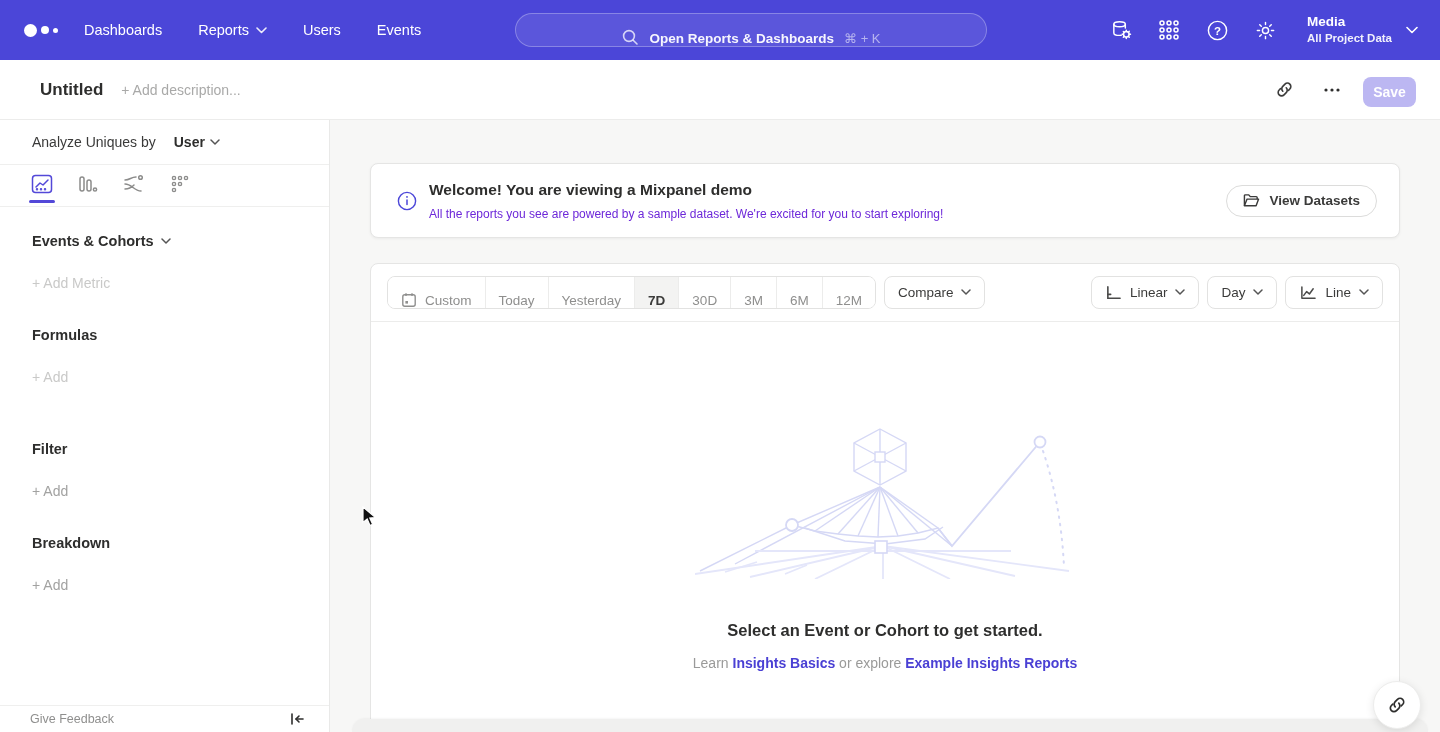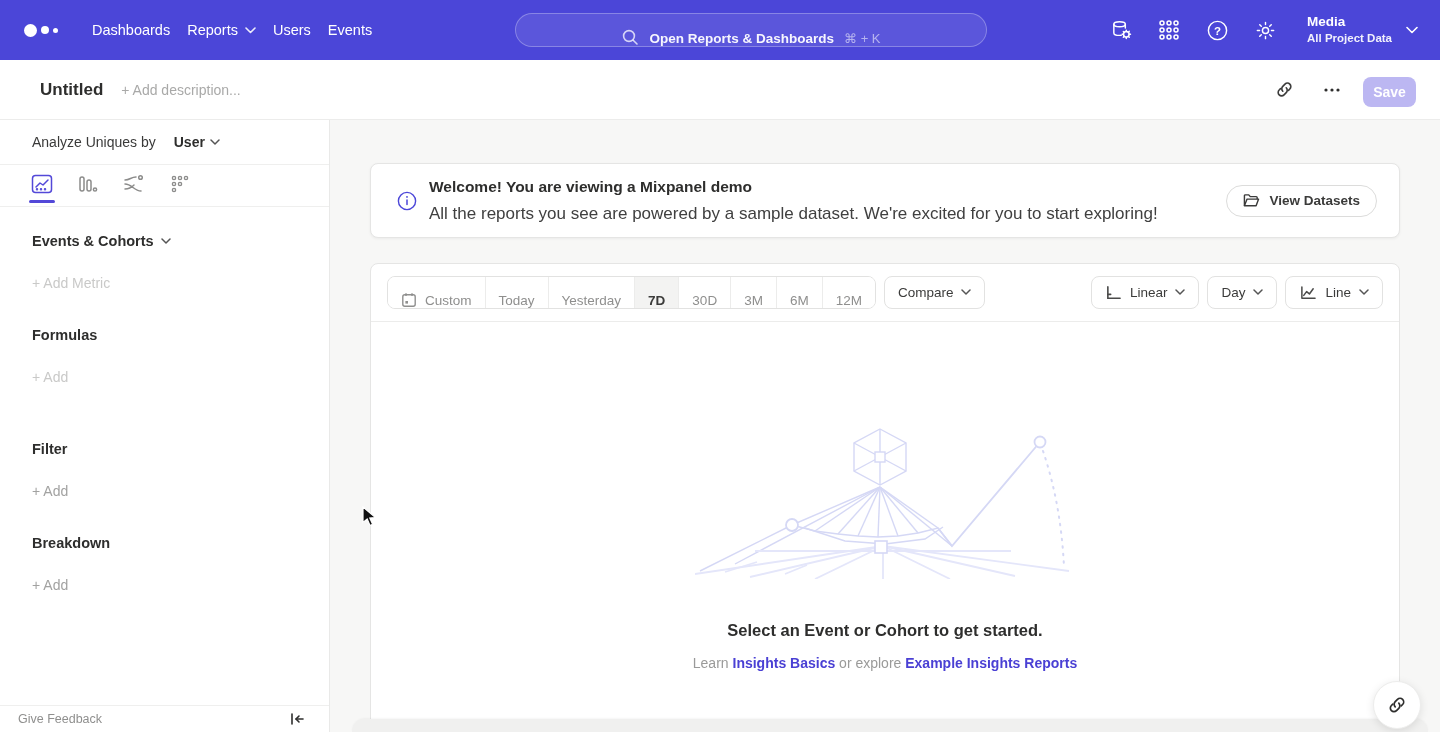--- a/index.html
+++ b/index.html
@@ -5,21 +5,21 @@
   * { margin:0; padding:0; box-sizing:border-box; }
   html,body { width:1440px; height:732px; overflow:hidden; }
   body { font-family:"Liberation Sans", sans-serif; background:#f7f7f6; position:relative; }
 
   
   .topnav { position:absolute; left:0; top:0; width:1440px; height:60px; background:#4b46d8; display:flex; align-items:center; }
   .logo { display:flex; align-items:center; gap:4px; margin-left:24px; width:40px; cursor:pointer; }
   .logo .d1{ width:13px;height:13px;border-radius:50%;background:#fff;}
   .logo .d2{ width:8px;height:8px;border-radius:50%;background:#fff;}
   .logo .d3{ width:5px;height:5px;border-radius:50%;background:#fff;}
-  .nav-items { display:flex; align-items:center; gap:17px; margin-left:28px; }
+  .nav-items { display:flex; align-items:center; gap:36px; margin-left:20px; }
   .nav-link { color:#fff; font-size:14.5px; font-weight:500; text-decoration:none; display:flex; align-items:center; gap:7px; cursor:pointer; }
   .nav-link svg { opacity:.9; }
   .searchbar { position:absolute; left:515px; top:13px; width:472px; height:34px; border-radius:17px;
     background:rgba(255,255,255,0.09); border:1px solid rgba(255,255,255,0.28);
     display:flex; align-items:flex-end; justify-content:center; gap:10px; cursor:pointer; }
   .searchbar .ph { color:rgba(255,255,255,0.95); font-size:13.5px; font-weight:600; }
   .searchbar .sc { color:rgba(255,255,255,0.55); font-size:13px; }
   .topnav-right { position:absolute; right:22px; top:0; height:60px; display:flex; align-items:center; gap:24px; }
   .tn-icon { width:24px; height:24px; color:#fff; display:flex; align-items:center; justify-content:center; cursor:pointer; }
   .project { display:flex; align-items:center; gap:14px; margin-left:6px; cursor:pointer; }
@@ -40,32 +40,32 @@
   .analyze-row .val { font-weight:700; color:#2e2e2d; display:flex; align-items:center; gap:5px; cursor:pointer; }
   .tabs-row { height:42px; display:flex; align-items:flex-start; padding:9px 0 0 30px; gap:22px; border-bottom:1px solid #efefee; }
   .tab { width:24px; height:30px; display:flex; flex-direction:column; align-items:center; cursor:pointer; color:#8c8c8b; }
   .tab.sel { color:#5348d8; }
   .tab .bar { width:26px; height:3px; border-radius:2px; background:transparent; margin-top:6px; }
   .tab.sel .bar { background:#5348d8; }
   .sb-section-title { margin:26px 0 0 32px; font-size:14.5px; font-weight:700; color:#2e2e2d; display:flex; align-items:center; gap:7px; }
   .sb-add { margin:26px 0 0 32px; font-size:14px; display:flex; align-items:center; gap:9px; cursor:pointer; }
   .sb-add.light { color:#c9c9c8; }
   .sb-add.mid { color:#a2a2a1; }
-  .sb-footer { position:absolute; bottom:0; left:0; width:329px; height:27px; border-top:1px solid #efefee; display:flex; align-items:center; }
+  .sb-footer { position:absolute; bottom:0; left:0; width:329px; height:27px; border-top:1px solid #efefee; display:flex; align-items:center;padding-left:12px; }
   .feedback { margin-left:18px; font-size:12.5px; color:#8f8f8e; cursor:pointer; }
   .collapse { position:absolute; right:24px; color:#2e2e2d; cursor:pointer; display:flex; }
 
   
   .main { position:absolute; left:330px; top:120px; width:1110px; height:612px; background:#f7f7f6; }
 
   .banner { position:absolute; left:40px; top:43px; width:1030px; height:75px; background:#fff; border:1px solid #e5e5e4; border-radius:8px; box-shadow:0 1px 3px rgba(0,0,0,0.05); display:flex; align-items:center; }
   .banner .info { margin-left:26px; color:#4b46d8; display:flex; }
   .banner .txt { margin-left:12px; }
   .banner .bt { font-size:15.5px; font-weight:700; color:#2e2e2d; }
-  .banner .bs { font-size:17px; color:#404040; margin-top:8px; }
+  .banner .bs { font-size:12px; color:#6d28d9; margin-top:8px; }
   .view-datasets { position:absolute; right:22px; height:32px; border:1px solid #dcdcdb; border-radius:16px; background:#fff; display:flex; align-items:center; gap:9px; padding:0 16px; font-size:13.5px; font-weight:600; color:#3b3b3a; cursor:pointer; font-family:inherit; }
 
   .report-card { position:absolute; left:40px; top:143px; width:1030px; height:472px; background:#fff; border:1px solid #e5e5e4; border-radius:8px 8px 0 0; }
   .controls-row { height:58px; display:flex; align-items:center; padding:0 16px; border-bottom:1px solid #ececeb; }
   .seg { display:flex; align-items:center; height:33px; border:1px solid #e2e2e1; border-radius:8px; overflow:hidden; }
   .seg-item { height:100%; display:flex; align-items:flex-end; gap:8px; padding:0 13px; font-size:13.5px; color:#8f8f8e; border-left:1px solid #ececeb; cursor:pointer; background:#fff; white-space:nowrap; }
   .seg-item:first-child { border-left:none; }
   .seg-item.sel { background:#f3f3f2; color:#3b3b3a; font-weight:700; }
   .pill-btn { height:33px; display:flex; align-items:center; gap:8px; padding:0 13px; border:1px solid #e2e2e1; border-radius:8px; background:#fff; font-size:13.5px; color:#3b3b3a; font-weight:500; cursor:pointer; font-family:inherit; white-space:nowrap; }
   .compare { margin-left:8px; }

